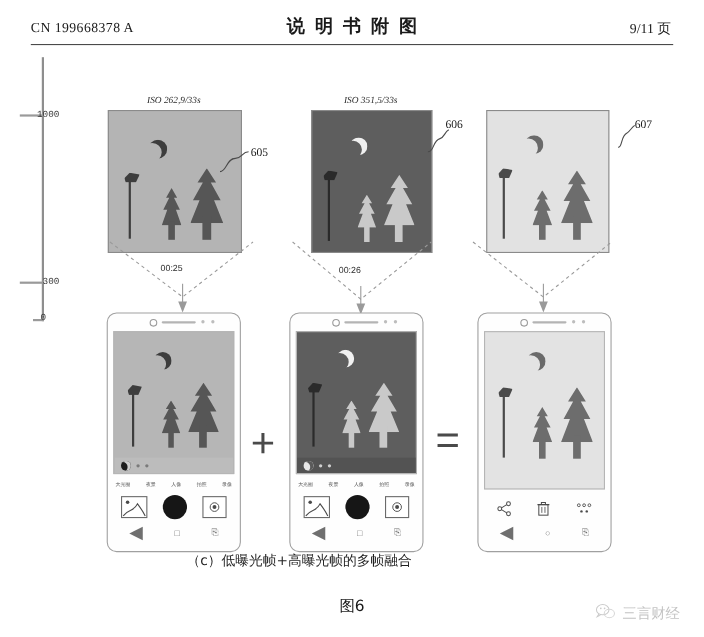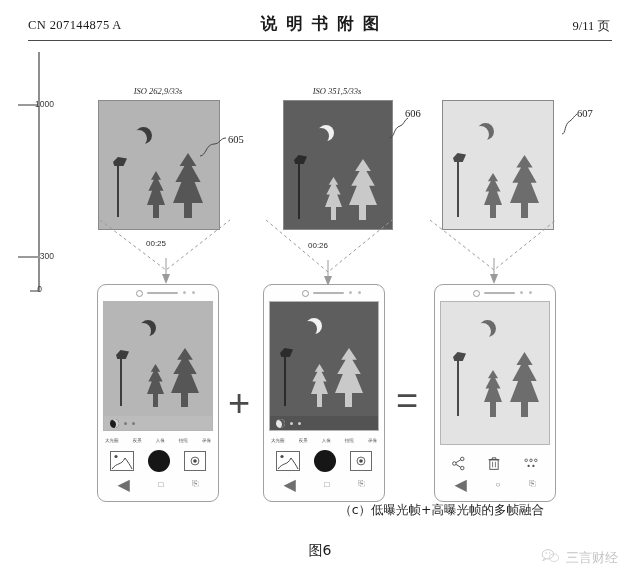--- a/index.html
+++ b/index.html
@@ -85,21 +85,21 @@
   .iso-tick {
     position: absolute;
     left: 18px;
     width: 22px; height: 2px;
     background: #9a9a9a;
   }
   .iso-tick-label {
     position: absolute;
     right: 46px;
     font-size: 8.5px;
-    font-family: Liberation Sans, sans-serif;
+    font-family: Liberation Mono, monospace;
     color: #3a3a3a;
     white-space: nowrap;
     text-align: right;
   }
 
   
   .frame-group { position: absolute; }
   .frame-caption {
     position: absolute;
     top: 0; left: 0;
@@ -248,21 +248,21 @@
     color: #4a4a4a;
     font-weight: 300;
     line-height: 1;
   }
 
   
   #subfigure-caption {
     position: absolute;
     left: 0; top: 502px;
     width: 544px;
-    text-align: right;
+    text-align: center;
     font-size: 12.5px;
     font-family: "DejaVu Sans", "Liberation Sans", sans-serif;
     color: #1f1f1f;
     white-space: nowrap;
   }
   #figure-number {
     position: absolute;
     left: 0; top: 542px;
     width: 640px;
     text-align: center;
@@ -279,21 +279,21 @@
     color: #b8b8b8;
     font-size: 13px;
     font-family: "DejaVu Sans", "Liberation Sans", sans-serif;
     opacity: .85;
   }
 </style>
 </head>
 <body>
 
 <div id="page-header">
-  <div id="patent-number">CN 207144875 A</div>
+  <div id="patent-number">CN 199668378 A</div>
   <div id="doc-title">说明书附图</div>
   <div id="page-counter">9/11 页</div>
   <div id="header-rule"></div>
 </div>
 
 <div id="figure-area">
 
   <div id="iso-axis-line"></div>
 
   <div class="iso-tick" style="top:60px;"></div>

